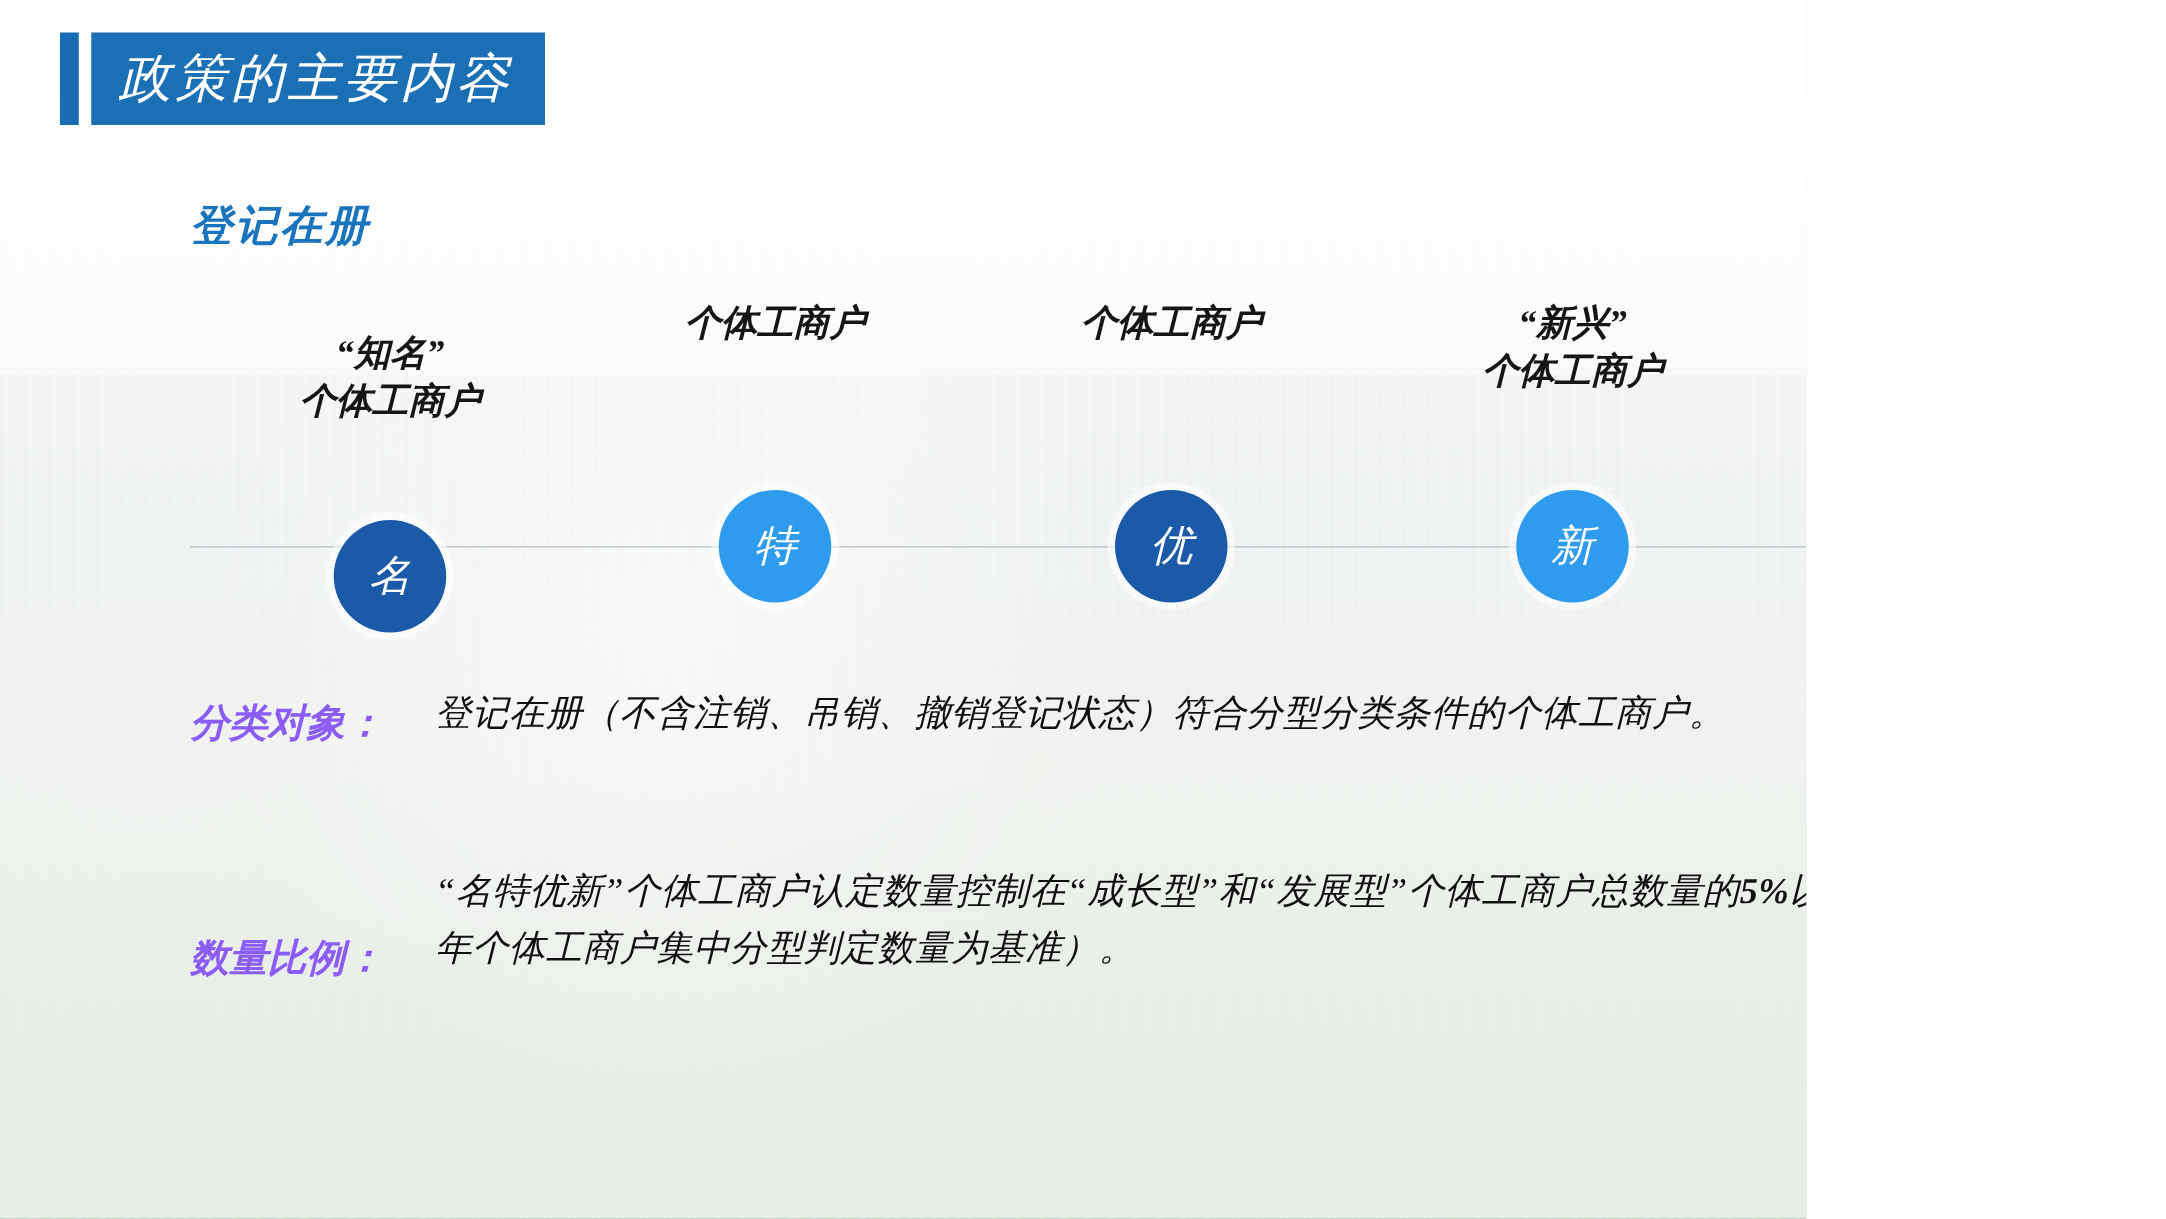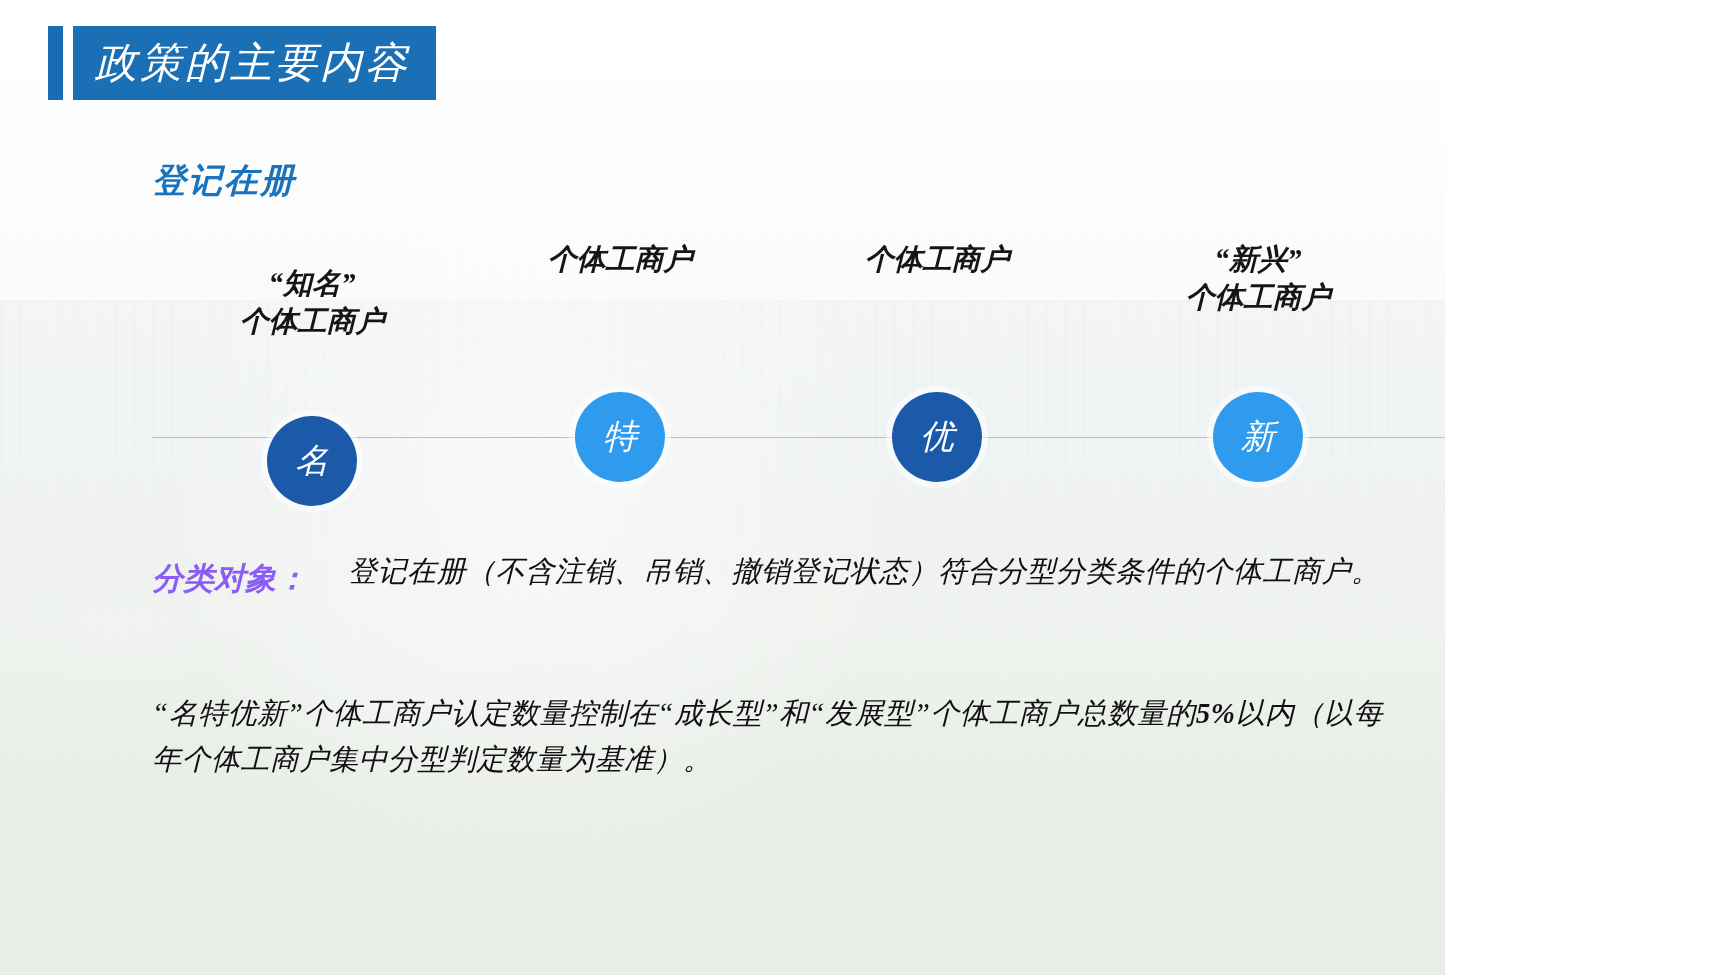--- a/index.html
+++ b/index.html
@@ -270,16 +270,17 @@
       <div class="node-circle" id="c3" style="background: rgb(47, 155, 238);">新</div>
     </div>
   </div>
 
   <div class="para" id="para-object">
     <div class="para-label">分类对象：</div>
     <div class="para-body">登记在册（不含注销、吊销、撤销登记状态）符合分型分类条件的个体工商户。</div>
   </div>
 
   <div class="para" id="para-ratio">
+    <div class="para-label">数量比例：</div>
     <div class="para-body"><span>“名特优新”个体工商户认定数量控制在“成长型”和“发展型”个体工商户总数量的</span><span class="strong-inline">5%</span><span>以内（以每年个体工商户集中分型判定数量为基准）。</span></div>
   </div>
 
 </div>
 
 </body></html>

